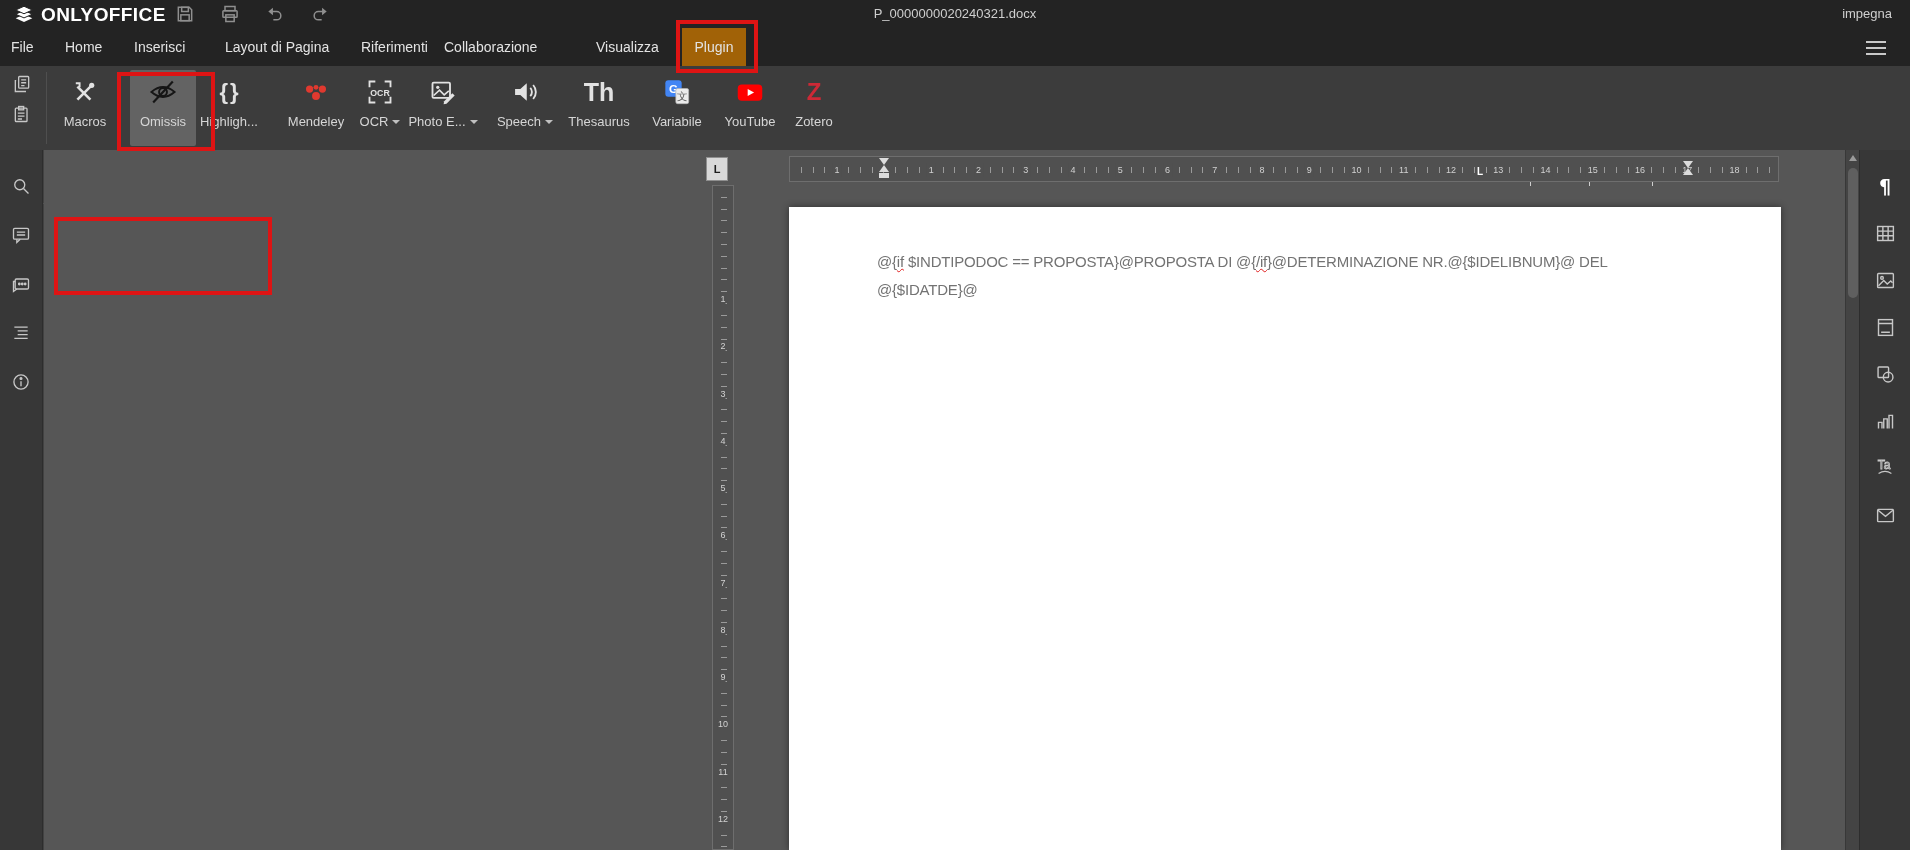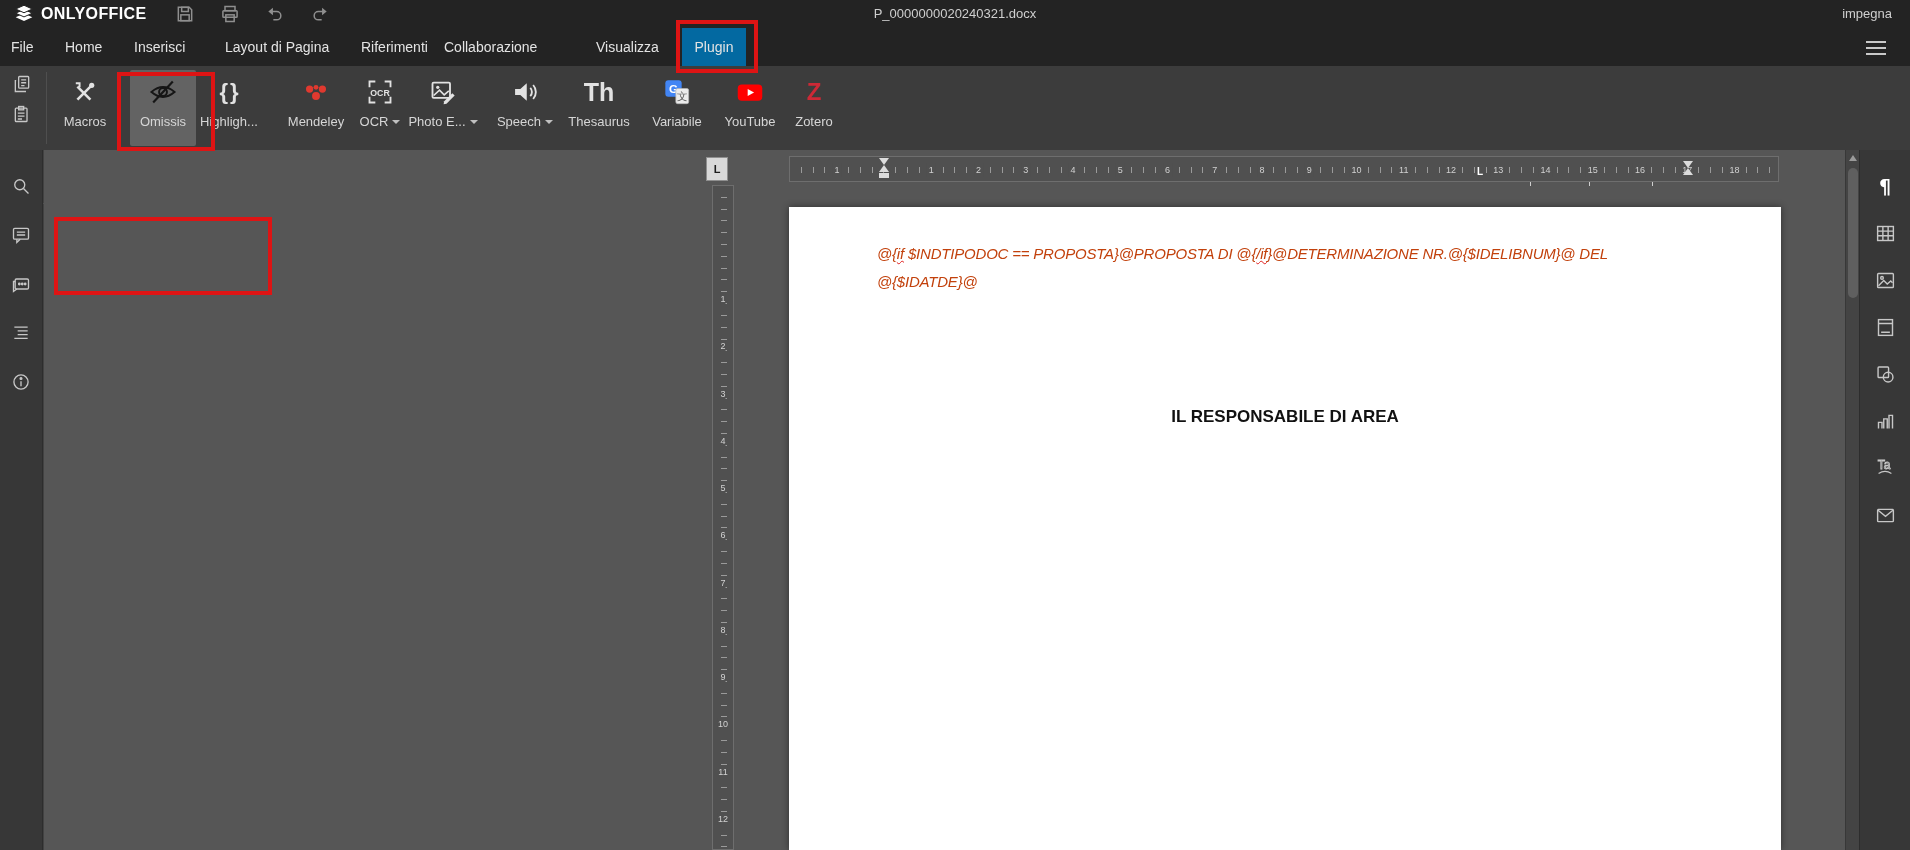--- a/index.html
+++ b/index.html
@@ -3,29 +3,29 @@
 <meta charset="utf-8">
 <style>
   * { box-sizing: border-box; margin: 0; padding: 0; }
   html,body { width:1910px; height:850px; overflow:hidden; background:#3d3d3d;
     font-family:"Liberation Sans", sans-serif; -webkit-font-smoothing:antialiased; }
   #stage { position:relative; width:1910px; height:850px; }
 
   
   .topbar { position:absolute; left:0; top:0; width:1910px; height:28px; background:#232323; }
   .logo { position:absolute; left:14px; top:4px; display:flex; align-items:center; gap:7px; }
-  .logo-text { color:#fff; font-weight:bold; font-size:16px; letter-spacing:.4px; }
+  .logo-text { color:#fff; font-weight:bold; font-size:19px; letter-spacing:.4px; }
   .top-icon { position:absolute; top:3px; width:26px; height:22px; display:flex; align-items:center; justify-content:center; cursor:pointer; }
   .doc-title { position:absolute; left:955px; top:6px; transform:translateX(-50%); color:#cfcfcf; font-size:13px; }
   .user-label { position:absolute; right:18px; top:6px; color:#cfcfcf; font-size:13px; }
 
   
   .menubar { position:absolute; left:0; top:28px; width:1910px; height:38px; background:#232323; }
   .menu-tab { position:absolute; top:0; height:38px; line-height:38px; color:#e3e3e3; font-size:14px; cursor:pointer; white-space:nowrap; }
-  .menu-tab.active { background:#0369a1; text-align:center; }
+  .menu-tab.active { background:#a16207; text-align:center; }
   .hamburger { position:absolute; right:24px; top:9px; width:20px; height:20px; cursor:pointer; }
   .hamburger span { display:block; height:2px; background:#c9c9c9; margin:4px 0; }
 
   
   .toolbar { position:absolute; left:0; top:66px; width:1910px; height:84px; background:#3c3c3c; }
   .clip-icon { position:absolute; left:12px; width:22px; height:22px; cursor:pointer; }
   .tb-divider { position:absolute; left:46px; top:6px; width:1px; height:72px; background:#4f4f4f; }
   .tb-item { position:absolute; top:4px; height:76px; display:flex; flex-direction:column; align-items:center; justify-content:flex-start; cursor:pointer; border-radius:2px; }
   .tb-item .tb-icon { height:44px; display:flex; align-items:center; justify-content:center; }
   .tb-item .tb-label { font-size:13px; color:#d6d6d6; white-space:nowrap; display:flex; align-items:center; gap:4px; }
@@ -71,21 +71,21 @@
   .vruler-num { position:absolute; left:50%; transform:translate(-50%,-50%); font-size:9px; color:#d2d2d2; background:#505050; padding:1px 0; line-height:10px; }
   
   .ind { position:absolute; }
   .tri-dn { width:0; height:0; border-left:5px solid transparent; border-right:5px solid transparent; border-top:7px solid #dcdcdc; }
   .tri-up { width:0; height:0; border-left:5px solid transparent; border-right:5px solid transparent; border-bottom:7px solid #dcdcdc; }
   .ind-sq { width:10px; height:5px; background:#dcdcdc; margin-top:1px; }
   .tab-L { position:absolute; color:#fff; font-size:10px; font-weight:bold; }
   .tab-tick { position:absolute; bottom:-5px; width:1px; height:4px; background:#cfcfcf; }
 
   .page { position:absolute; left:745px; top:57px; width:992px; height:643px; background:#fff; box-shadow:0 0 7px rgba(0,0,0,.45); }
-  .tmpl-line { position:absolute; left:88px; top:33px; width:815px; font-size:15px; line-height:28px; color:#c2410c; letter-spacing:-.2px;font-style:italic; }
+  .tmpl-line { position:absolute; left:88px; top:41px; width:815px; font-size:15px; line-height:28px; color:#737373; letter-spacing:-.2px; }
   .squiggle { text-decoration:underline; text-decoration-style:wavy; text-decoration-color:#e02020; text-decoration-thickness:1px; }
   .body-line { position:absolute; left:88px; top:127px; width:860px; font-size:17px; color:#141414; }
   .selection { background:#b8d0ea; outline:4px solid #de1414; outline-offset:3px; }
   .signature { position:absolute; left:0; top:200px; width:100%; text-align:center; font-size:17px; font-weight:bold; color:#111; }
 
   .scrollbar { position:absolute; left:1801px; top:0; width:14px; height:700px; background:#444; border-left:1px solid #383838; }
   .sb-arrow { position:absolute; left:3px; top:5px; width:0; height:0; border-left:4px solid transparent; border-right:4px solid transparent; border-bottom:6px solid #9a9a9a; }
   .sb-thumb { position:absolute; left:2px; top:18px; width:10px; height:130px; background:#5f5f5f; border-radius:5px; }
 
   
@@ -382,21 +382,20 @@
       <span class="tab-L" style="left:687px; top:9px">L</span>
       <span class="tab-tick" style="left:740px"></span>
       <span class="tab-tick" style="left:799px"></span>
       <span class="tab-tick" style="left:862px"></span>
     </div>
 
     <div class="v-ruler"><span id="v-nums"><span class="vruler-num" style="top: 113px;">1</span><span class="vruler-num" style="top: 160.25px;">2</span><span class="vruler-num" style="top: 207.5px;">3</span><span class="vruler-num" style="top: 254.75px;">4</span><span class="vruler-num" style="top: 302px;">5</span><span class="vruler-num" style="top: 349.25px;">6</span><span class="vruler-num" style="top: 396.5px;">7</span><span class="vruler-num" style="top: 443.75px;">8</span><span class="vruler-num" style="top: 491px;">9</span><span class="vruler-num" style="top: 538.25px;">10</span><span class="vruler-num" style="top: 585.5px;">11</span><span class="vruler-num" style="top: 632.75px;">12</span></span></div>
 
     <div class="page">
       <p class="tmpl-line"><span>@{</span><span class="squiggle">if</span><span> $INDTIPODOC == PROPOSTA}@PROPOSTA DI @{</span><span class="squiggle">/if</span><span>}@DETERMINAZIONE NR.@{$IDELIBNUM}@ DEL</span><br><span>@{$IDATDE}@</span></p>
-      <p class="signature">IL RESPONSABILE DI AREA</p>
     </div>
 
     <div class="scrollbar">
       <div class="sb-arrow"></div>
       <div class="sb-thumb"></div>
     </div>
   </div>
 
   <div class="right-sidebar">
     <div class="side-btn">

